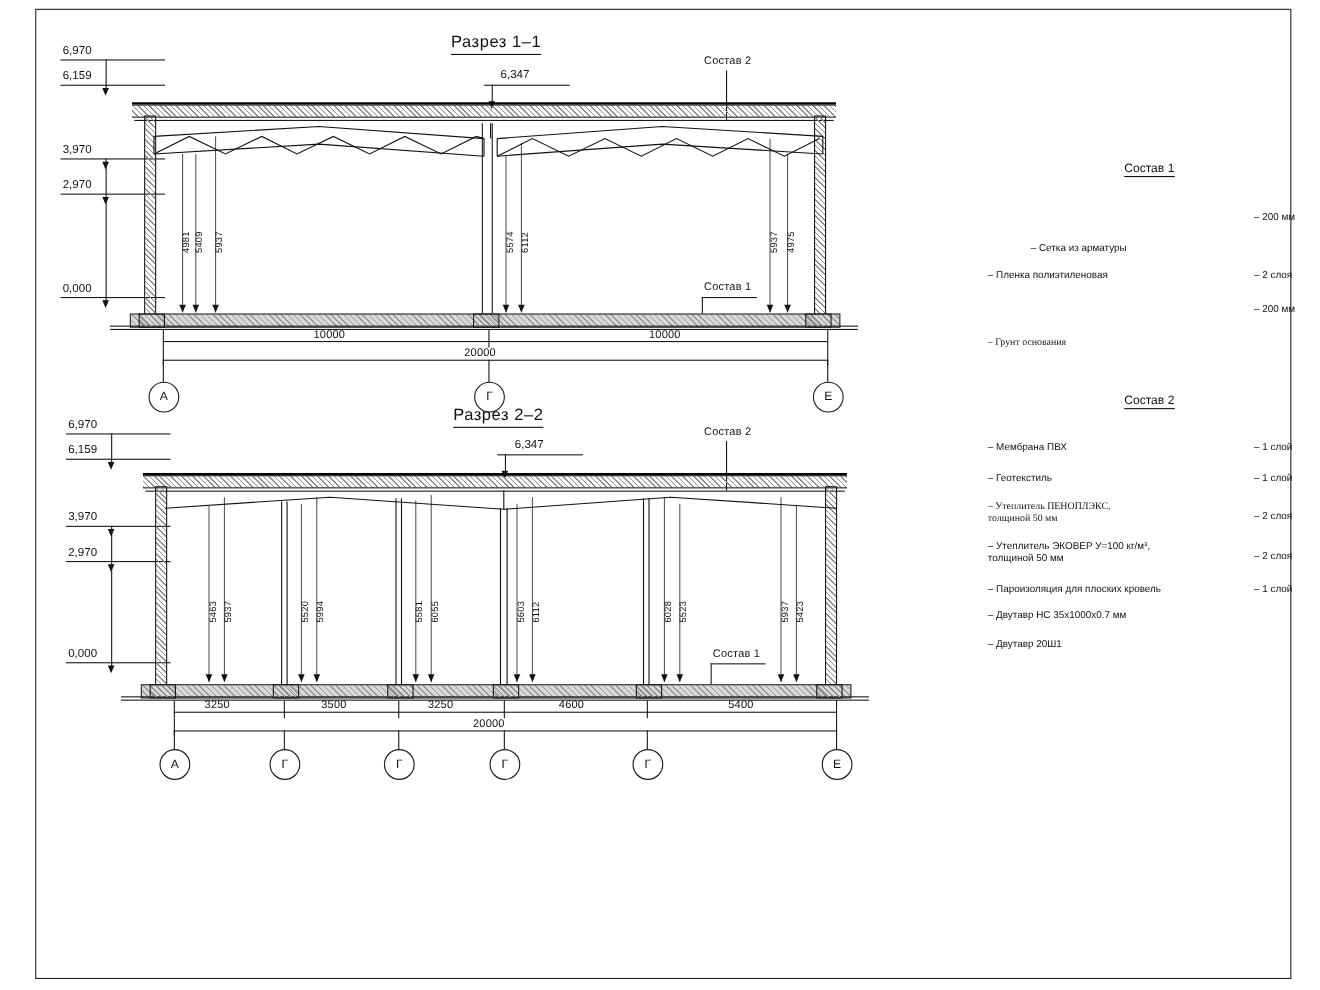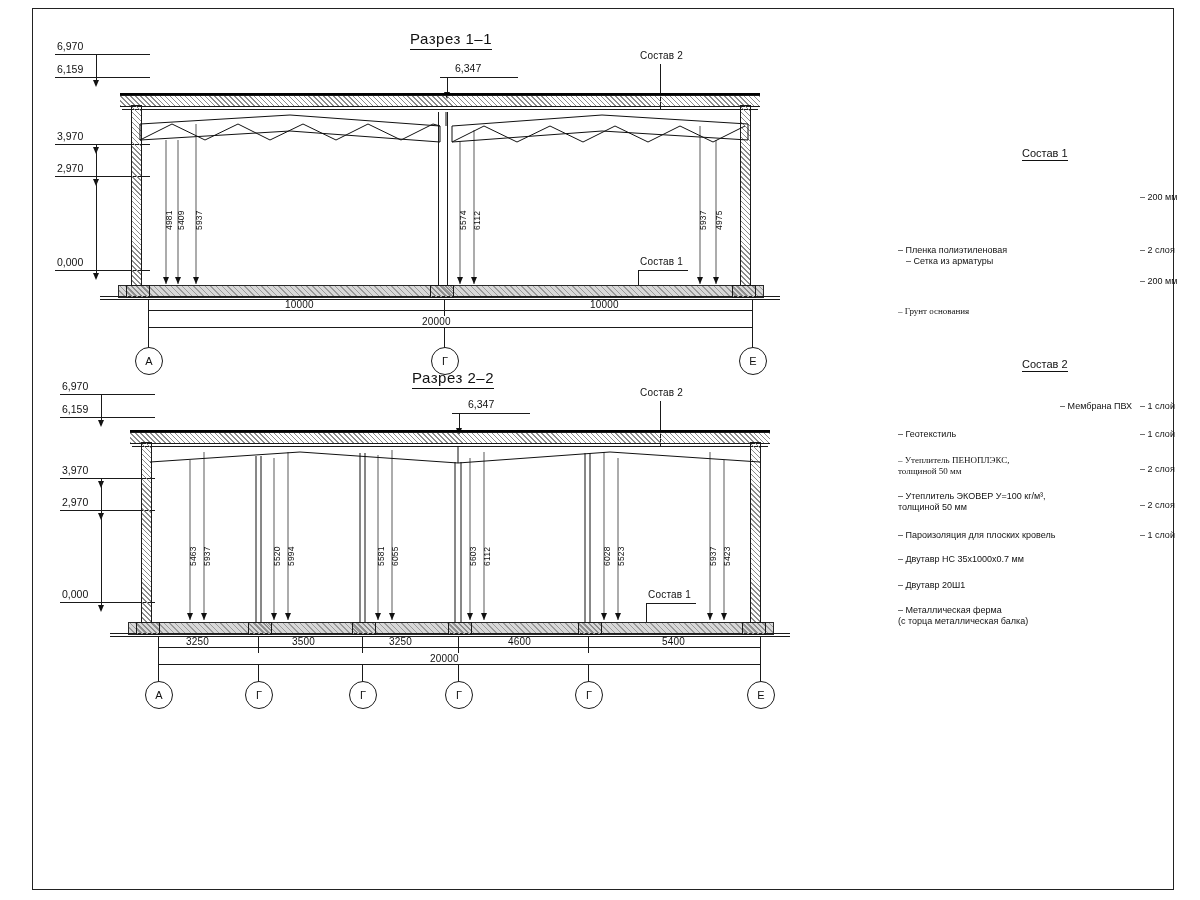--- a/index.html
+++ b/index.html
@@ -319,49 +319,47 @@
   <div class="circ" style="left:445px;top:681px;">Г</div>
   <div class="circ" style="left:575px;top:681px;">Г</div>
   <div class="circ" style="left:747px;top:681px;">Е</div>
 
   <div class="legend-title" style="left:1022px;top:147px;">
     <u>Состав 1</u>
   </div>
 
   <div class="legend-val" style="left:1140px;top:192px;">– <span>200 мм</span></div>
 
-  <div class="legend-row" style="left:906px;top:220px;width:200px;margin-top:36px;">– <span>Сетка из арматуры</span></div>
+  <div class="legend-row" style="left:937px;top:220px;width:200px;">– <span>Сетка из арматуры</span></div>
 
   <div class="legend-row" style="left:898px;top:245px;width:200px;">– <span>Пленка полиэтиленовая</span></div>
   <div class="legend-val" style="left:1140px;top:245px;">– <span>2 слоя</span></div>
 
   <div class="legend-val" style="left:1140px;top:276px;">– <span>200 мм</span></div>
 
   <div class="legend-row" style="left:898px;top:306px;width:200px;font-family:Liberation Serif, serif;">– <span>Грунт основания</span></div>
 
   <div class="legend-title" style="left:1022px;top:358px;">
     <u>Состав 2</u>
   </div>
 
-  <div class="legend-row" style="left:922px;top:401px;width:210px;text-align:right;">– <span>Мембрана ПВХ</span></div>
+  <div class="legend-row" style="left:898px;top:401px;width:210px;">– <span>Мембрана ПВХ</span></div>
   <div class="legend-val" style="left:1140px;top:401px;">– <span>1 слой</span></div>
 
   <div class="legend-row" style="left:898px;top:429px;width:210px;">– <span>Геотекстиль</span></div>
   <div class="legend-val" style="left:1140px;top:429px;">– <span>1 слой</span></div>
 
   <div class="legend-row" style="left:898px;top:455px;width:210px;white-space:pre-line;font-family:Liberation Serif, serif;">– <span>Утеплитель ПЕНОПЛЭКС,
 толщиной 50 мм</span></div>
   <div class="legend-val" style="left:1140px;top:464px;">– <span>2 слоя</span></div>
 
   <div class="legend-row" style="left:898px;top:491px;width:215px;white-space:pre-line;">– <span>Утеплитель ЭКОВЕР У=100 кг/м³,
 толщиной 50 мм</span></div>
   <div class="legend-val" style="left:1140px;top:500px;">– <span>2 слоя</span></div>
 
   <div class="legend-row" style="left:898px;top:530px;width:215px;">– <span>Пароизоляция для плоских кровель</span></div>
   <div class="legend-val" style="left:1140px;top:530px;">– <span>1 слой</span></div>
 
   <div class="legend-row" style="left:898px;top:554px;width:215px;">– <span>Двутавр НС 35х1000х0.7 мм</span></div>
 
   <div class="legend-row" style="left:898px;top:580px;width:215px;">– <span>Двутавр 20Ш1</span></div>
 
-  <div class="legend-row" style="left:898px;top:605px;width:215px;white-space:pre-line;">– <span>Металлическая ферма
-(с торца металлическая балка)</span></div>
 </div>
 
 </body></html>

